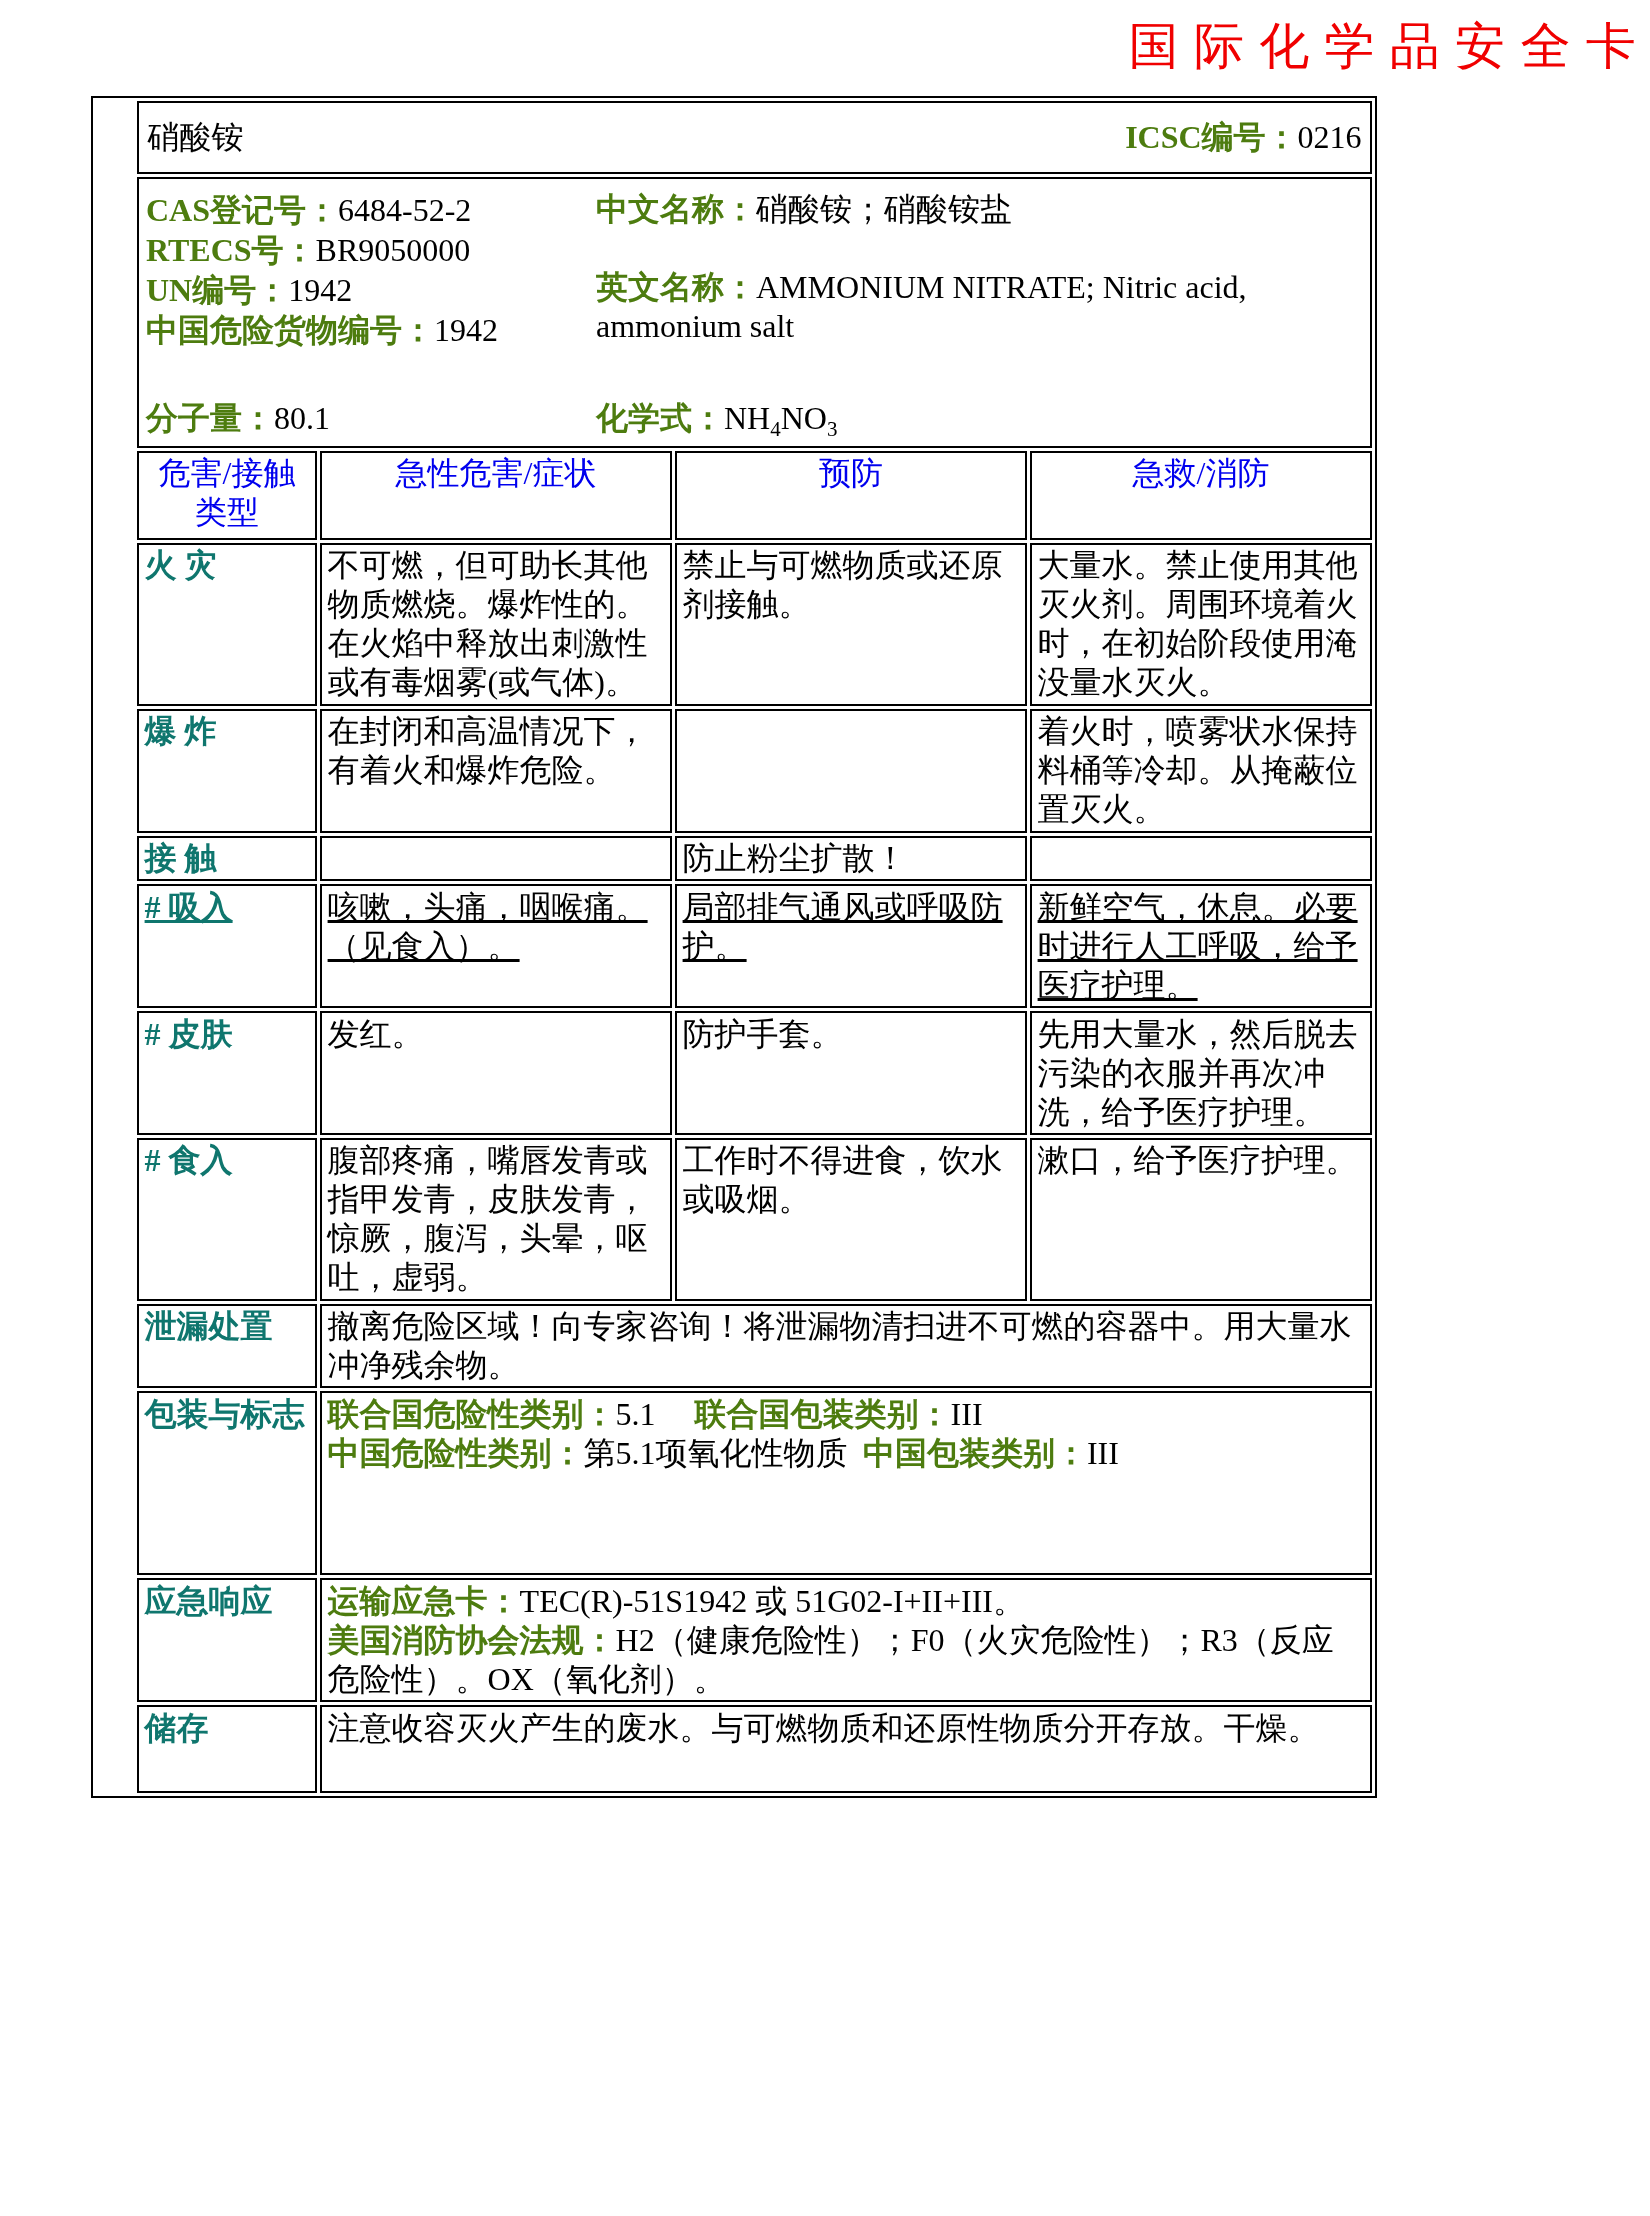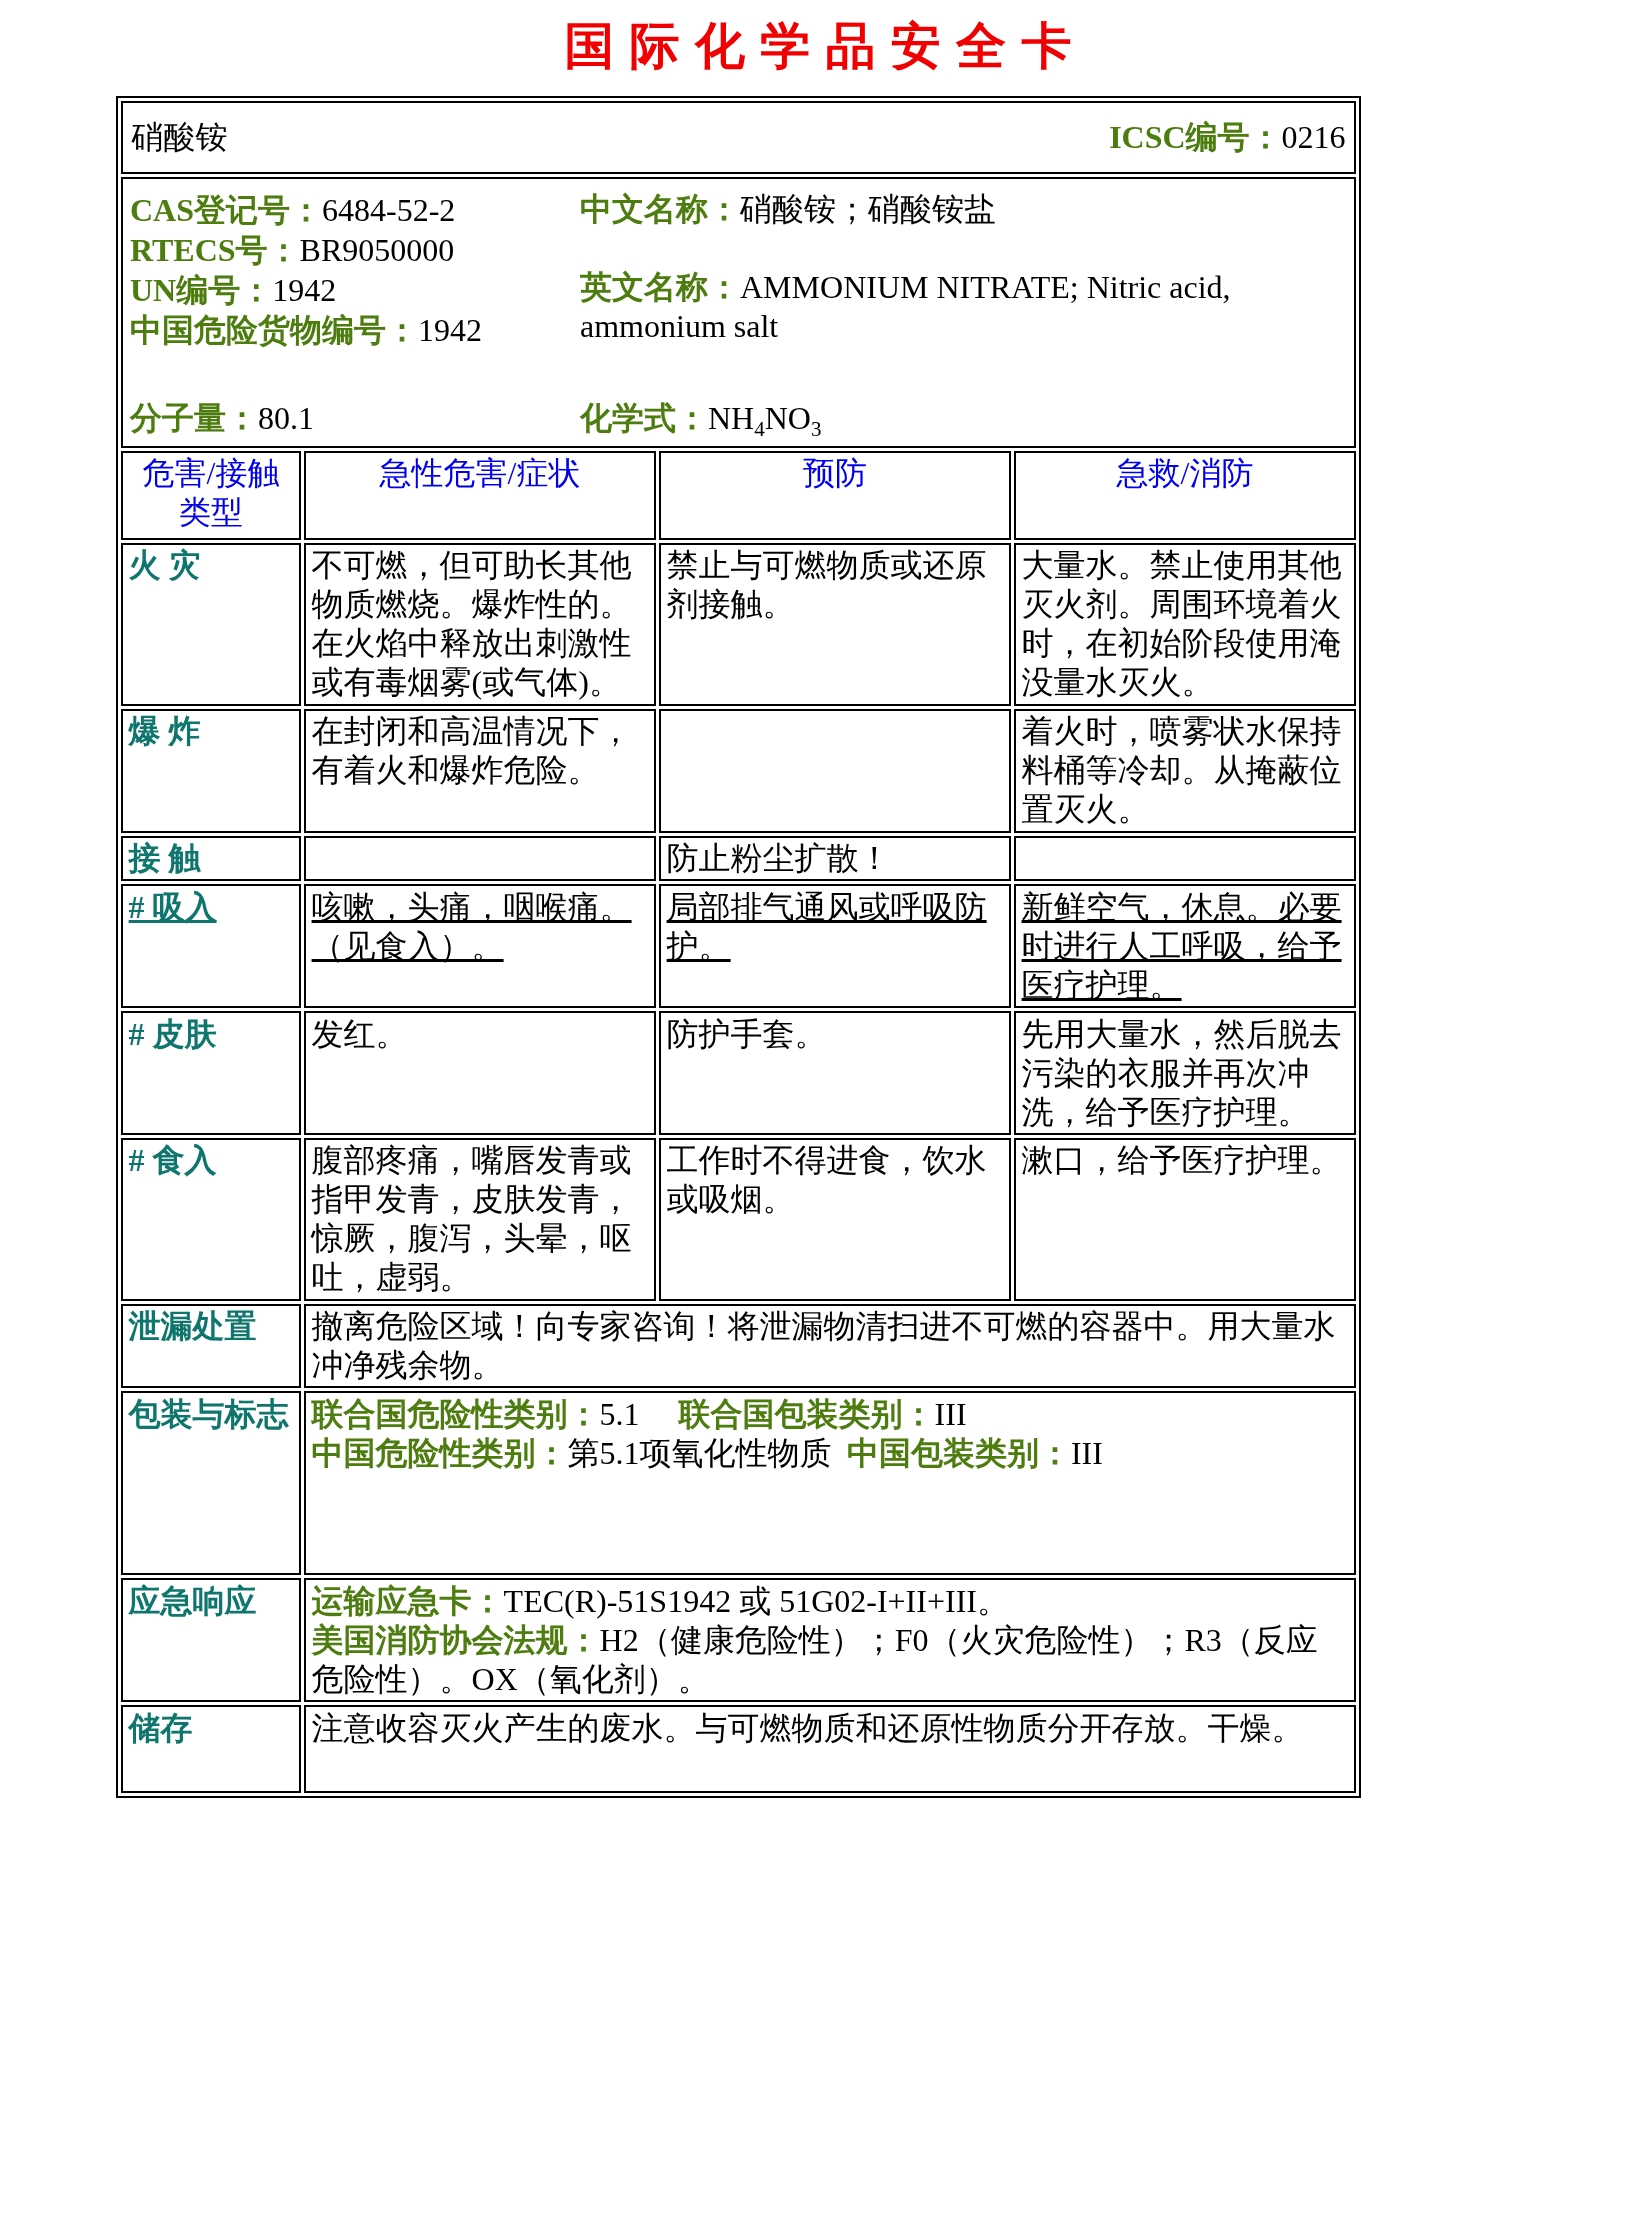--- a/index.html
+++ b/index.html
@@ -6,35 +6,36 @@
   html, body { margin: 0; padding: 0; }
   body {
     width: 1651px;
     height: 2216px;
     background: #ffffff;
     color: #000;
     font-family: "Liberation Serif", "DejaVu Serif", serif;
   }
   .page-title {
     margin-top: 18px;
-    text-align: center;
+    text-align: right;
     font-size: 50px;
     line-height: 56px;
-    font-weight: bold;
+    font-weight: normal;
     color: #f00000;
     letter-spacing: 15.3px;
   }
   table.card {
-    margin: 22px 0 0 116px;
+    margin: 22px 0 0 91px;
     width: 1241px;
     table-layout: fixed;
     border-collapse: separate;
     border-spacing: 3.5px;
     border: 2.8px solid #000;
     background: #fff;
+    padding-left: 41px;
   }
   table.card td {
     border: 2.1px solid #000;
     padding: 1.4px 5.6px;
     vertical-align: top;
     font-size: 32px;
     line-height: 39px;
     overflow: hidden;
   }
   

